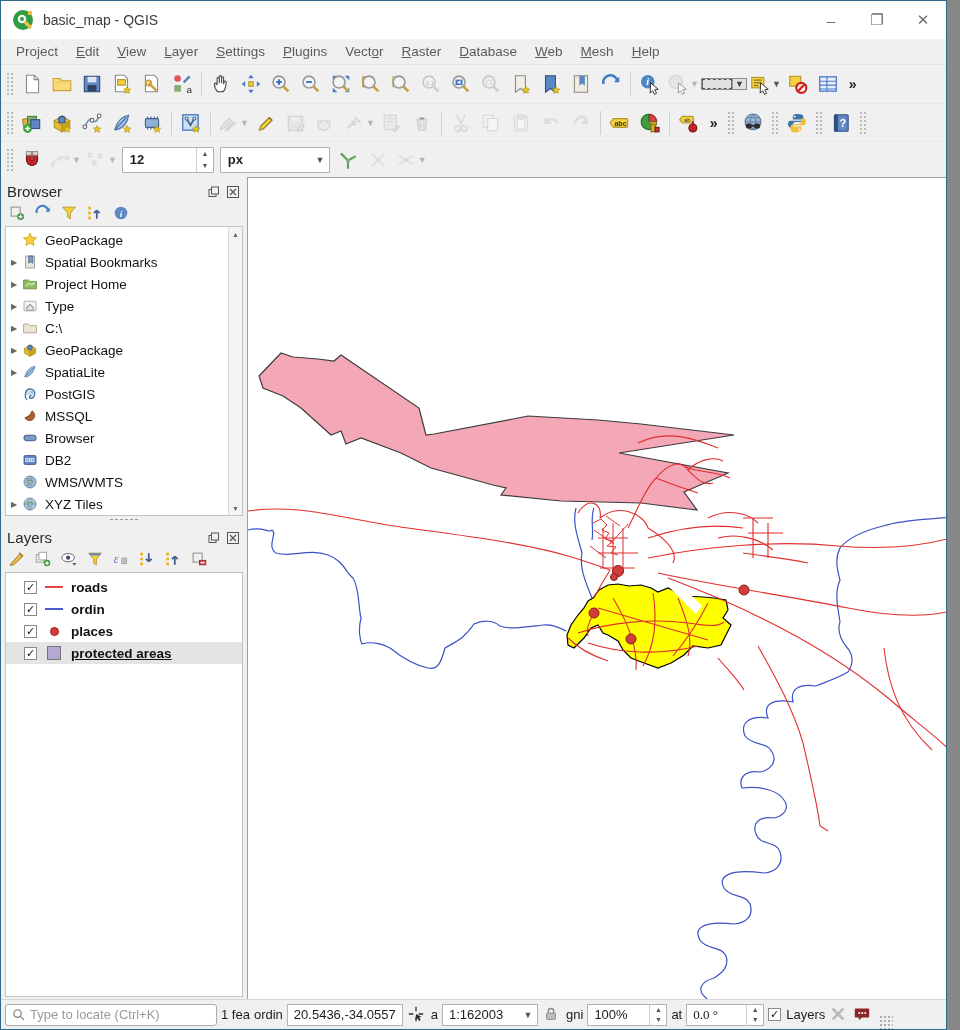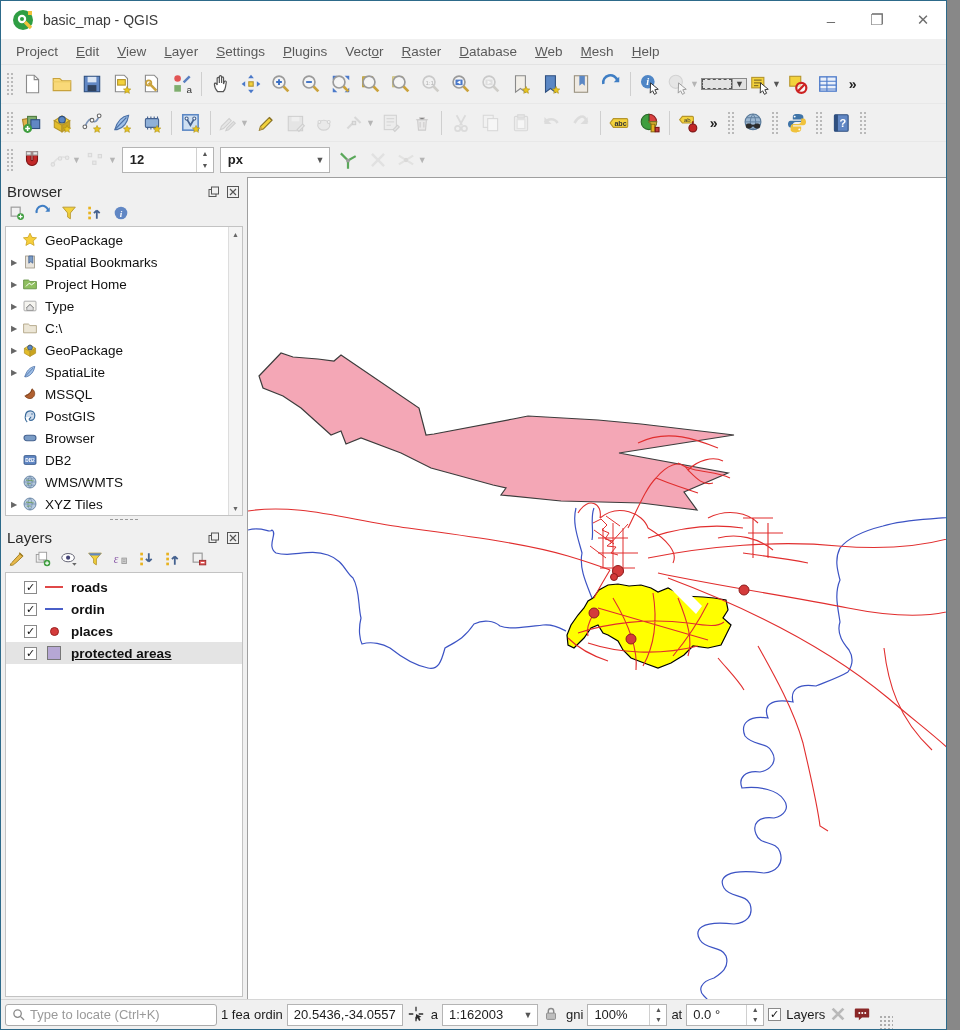--- a/index.html
+++ b/index.html
@@ -796,36 +796,36 @@
                   <path d="M3.5 16C5.5 9 9.5 4 16 3c-1 6.5-5 11.5-10.5 13z" fill="#9fc0e8" stroke="#4a6fa5"></path>
                   <path d="M3.5 16L14 5" stroke="#4a6fa5"></path>
                 </svg>
               </span>
               <span>SpatiaLite</span>
             </div>
             <div class="trow">
               <span class="caret"></span>
               <span class="ticon" style="display: inline-flex;">
                 <svg viewBox="0 0 20 20">
-                  <path d="M3.5 12.5c4.5-1 8-4 9-9 3.2 2 4.5 6.5 2.2 9.7-2.2 3.1-7 3.8-11.2-.7z" fill="#b06030" stroke="#7a3a12"></path>
-                  <path d="M5 11.5c3-.8 6-3 7.5-6.5" stroke="#7a3a12" fill="none"></path>
-                </svg>
-              </span>
-              <span>MSSQL</span>
-            </div>
-            <div class="trow">
-              <span class="caret"></span>
-              <span class="ticon" style="display: inline-flex;">
-                <svg viewBox="0 0 20 20">
                   <path d="M4 12c0-5.5 2.8-8.5 6.3-8.5 3.4 0 5.7 2.6 5.7 5.8 0 3.6-2.4 6.2-5.2 6.2-1 0-1.8-.5-1.8-1.4 0-1.4 2-1.2 2-3.1" fill="#cfdcec" stroke="#3a6a9a" stroke-width="1.5"></path>
                   <circle cx="12.5" cy="7.5" r=".9" fill="#3a6a9a"></circle>
                   <path d="M4 12c0 2.5 1 4.5 2.5 5.5" stroke="#3a6a9a" stroke-width="1.5" fill="none"></path>
                 </svg>
               </span>
               <span>PostGIS</span>
+            </div>
+            <div class="trow">
+              <span class="caret"></span>
+              <span class="ticon" style="display: inline-flex;">
+                <svg viewBox="0 0 20 20">
+                  <path d="M3.5 12.5c4.5-1 8-4 9-9 3.2 2 4.5 6.5 2.2 9.7-2.2 3.1-7 3.8-11.2-.7z" fill="#b06030" stroke="#7a3a12"></path>
+                  <path d="M5 11.5c3-.8 6-3 7.5-6.5" stroke="#7a3a12" fill="none"></path>
+                </svg>
+              </span>
+              <span>MSSQL</span>
             </div>
             <div class="trow">
               <span class="caret"></span>
               <span class="ticon" style="display: inline-flex;">
                 <svg viewBox="0 0 20 20">
                   <rect x="2.5" y="6.5" width="15" height="7" rx="3.5" fill="#7a9cc6" stroke="#44618f" stroke-width="1.3"></rect>
                 </svg>
               </span>
               <span>Browser</span>
             </div>
@@ -1073,21 +1073,21 @@
     </span>
     <span class="sb-frag">gni</span>
     <div class="sb-box sb-spin" style="width:80px;">
       <span class="val" style="flex:1">100%</span>
       <span class="spinner">
           <div>▲</div>
           <div>▼</div>
         </span>
     </div>
     <span class="sb-frag">at</span>
-    <div class="sb-box sb-spin" style="width:78px;">
+    <div class="sb-box sb-spin" style="width:78px;font-family:Liberation Serif, serif;">
       <span class="val" style="flex:1">0.0 °</span>
       <span class="spinner">
           <div>▲</div>
           <div>▼</div>
         </span>
     </div>
     <span class="render-check">
       <span class="cb" style="margin:0;">✓</span>
       <span>Layers</span>
     </span>

